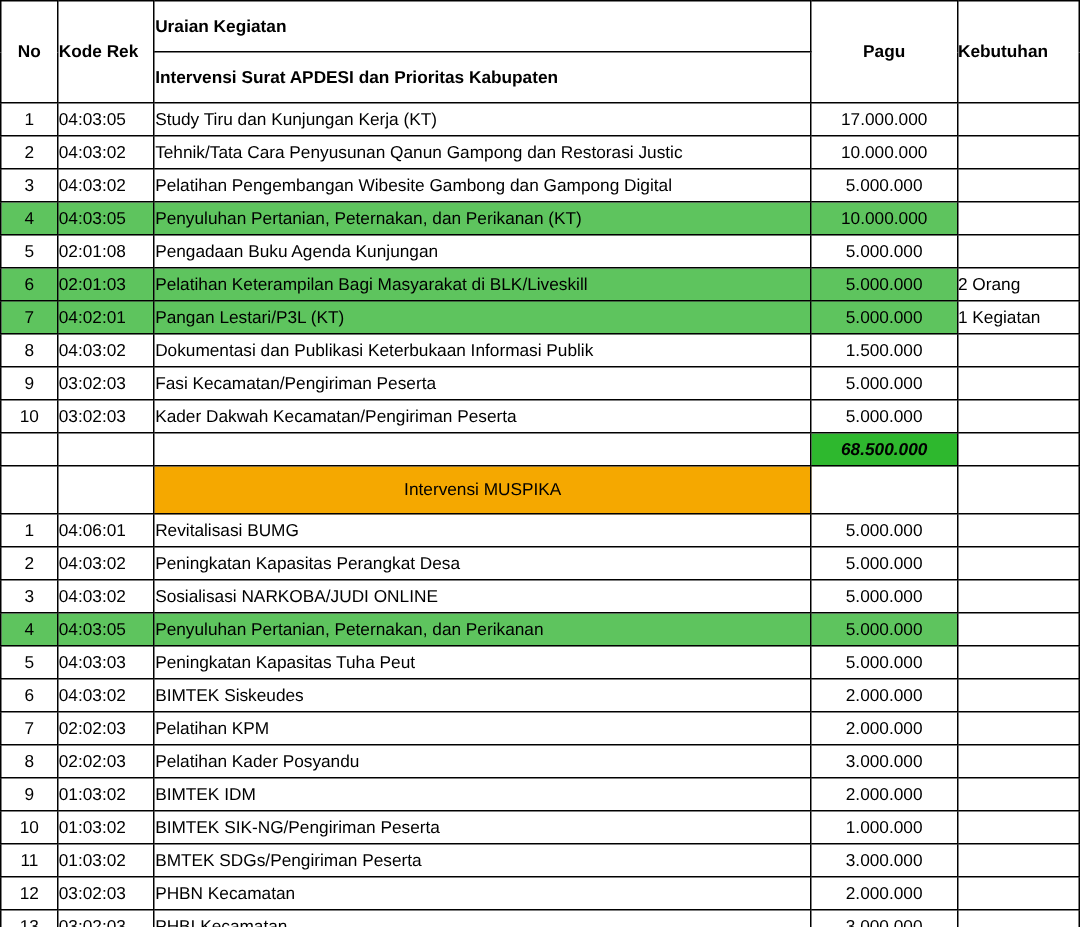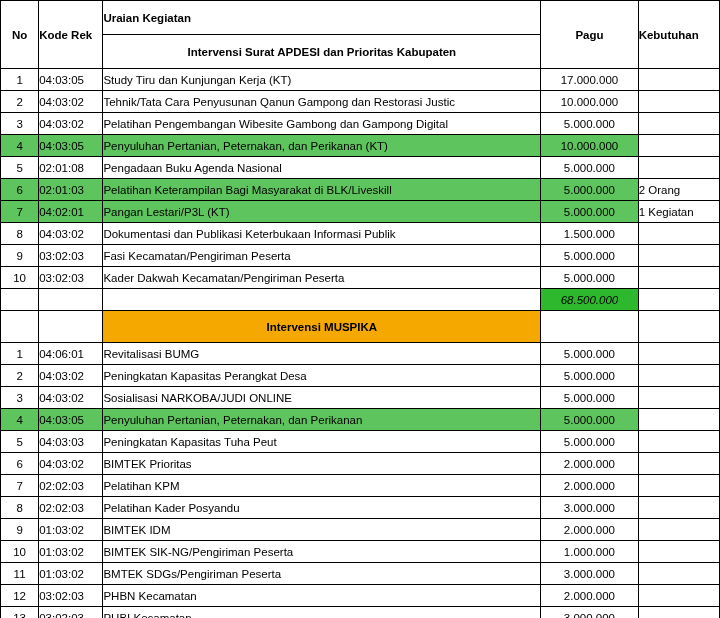--- a/index.html
+++ b/index.html
@@ -31,37 +31,37 @@
   .c-kode   { width: 64px;  text-align: left;  padding-left: 4px; }
   .c-uraian { width: 436px; text-align: left;  padding-left: 4px; }
   .c-pagu   { width: 97px;  text-align: center; padding-right: 6px; }
   .c-keb    { width: 81px;  text-align: left;  padding-left: 4px; }
 
   .hdr {
     font-weight: bold;
     vertical-align: middle;
   }
   .hdr-sub {
-    text-align: center;
+    text-align: left;
     font-weight: bold;
   }
   .green {
     background: #5ec45e !important;
   }
   .green-dark {
     background: #2eb82e !important;
   }
   .orange {
     background: #f5a800 !important;
     text-align: center;
-    font-weight: bold;
+    font-weight: normal;
   }
   .italic-bold {
     font-style: italic;
-    font-weight: normal;
+    font-weight: bold;
   }
 </style>
 </head>
 <body>
 
 <table class="sheet">
   <colgroup>
     <col class="c-no">
       <col class="c-kode">
       <col class="c-uraian">
@@ -103,21 +103,21 @@
       <tr>
         <td class="c-no green">4</td>
         <td class="c-kode green">04:03:05</td>
         <td class="c-uraian green">Penyuluhan Pertanian, Peternakan, dan Perikanan (KT)</td>
         <td class="c-pagu green">10.000.000</td>
         <td class="c-keb"></td>
       </tr>
       <tr>
         <td class="c-no">5</td>
         <td class="c-kode">02:01:08</td>
-        <td class="c-uraian">Pengadaan Buku Agenda Nasional</td>
+        <td class="c-uraian">Pengadaan Buku Agenda Kunjungan</td>
         <td class="c-pagu">5.000.000</td>
         <td class="c-keb"></td>
       </tr>
       <tr>
         <td class="c-no green">6</td>
         <td class="c-kode green">02:01:03</td>
         <td class="c-uraian green">Pelatihan Keterampilan Bagi Masyarakat di BLK/Liveskill</td>
         <td class="c-pagu green">5.000.000</td>
         <td class="c-keb">2 Orang</td>
       </tr>
@@ -194,21 +194,21 @@
       <tr>
         <td class="c-no">5</td>
         <td class="c-kode">04:03:03</td>
         <td class="c-uraian">Peningkatan Kapasitas Tuha Peut</td>
         <td class="c-pagu">5.000.000</td>
         <td class="c-keb"></td>
       </tr>
       <tr>
         <td class="c-no">6</td>
         <td class="c-kode">04:03:02</td>
-        <td class="c-uraian">BIMTEK Prioritas</td>
+        <td class="c-uraian">BIMTEK Siskeudes</td>
         <td class="c-pagu">2.000.000</td>
         <td class="c-keb"></td>
       </tr>
       <tr>
         <td class="c-no">7</td>
         <td class="c-kode">02:02:03</td>
         <td class="c-uraian">Pelatihan KPM</td>
         <td class="c-pagu">2.000.000</td>
         <td class="c-keb"></td>
       </tr>

